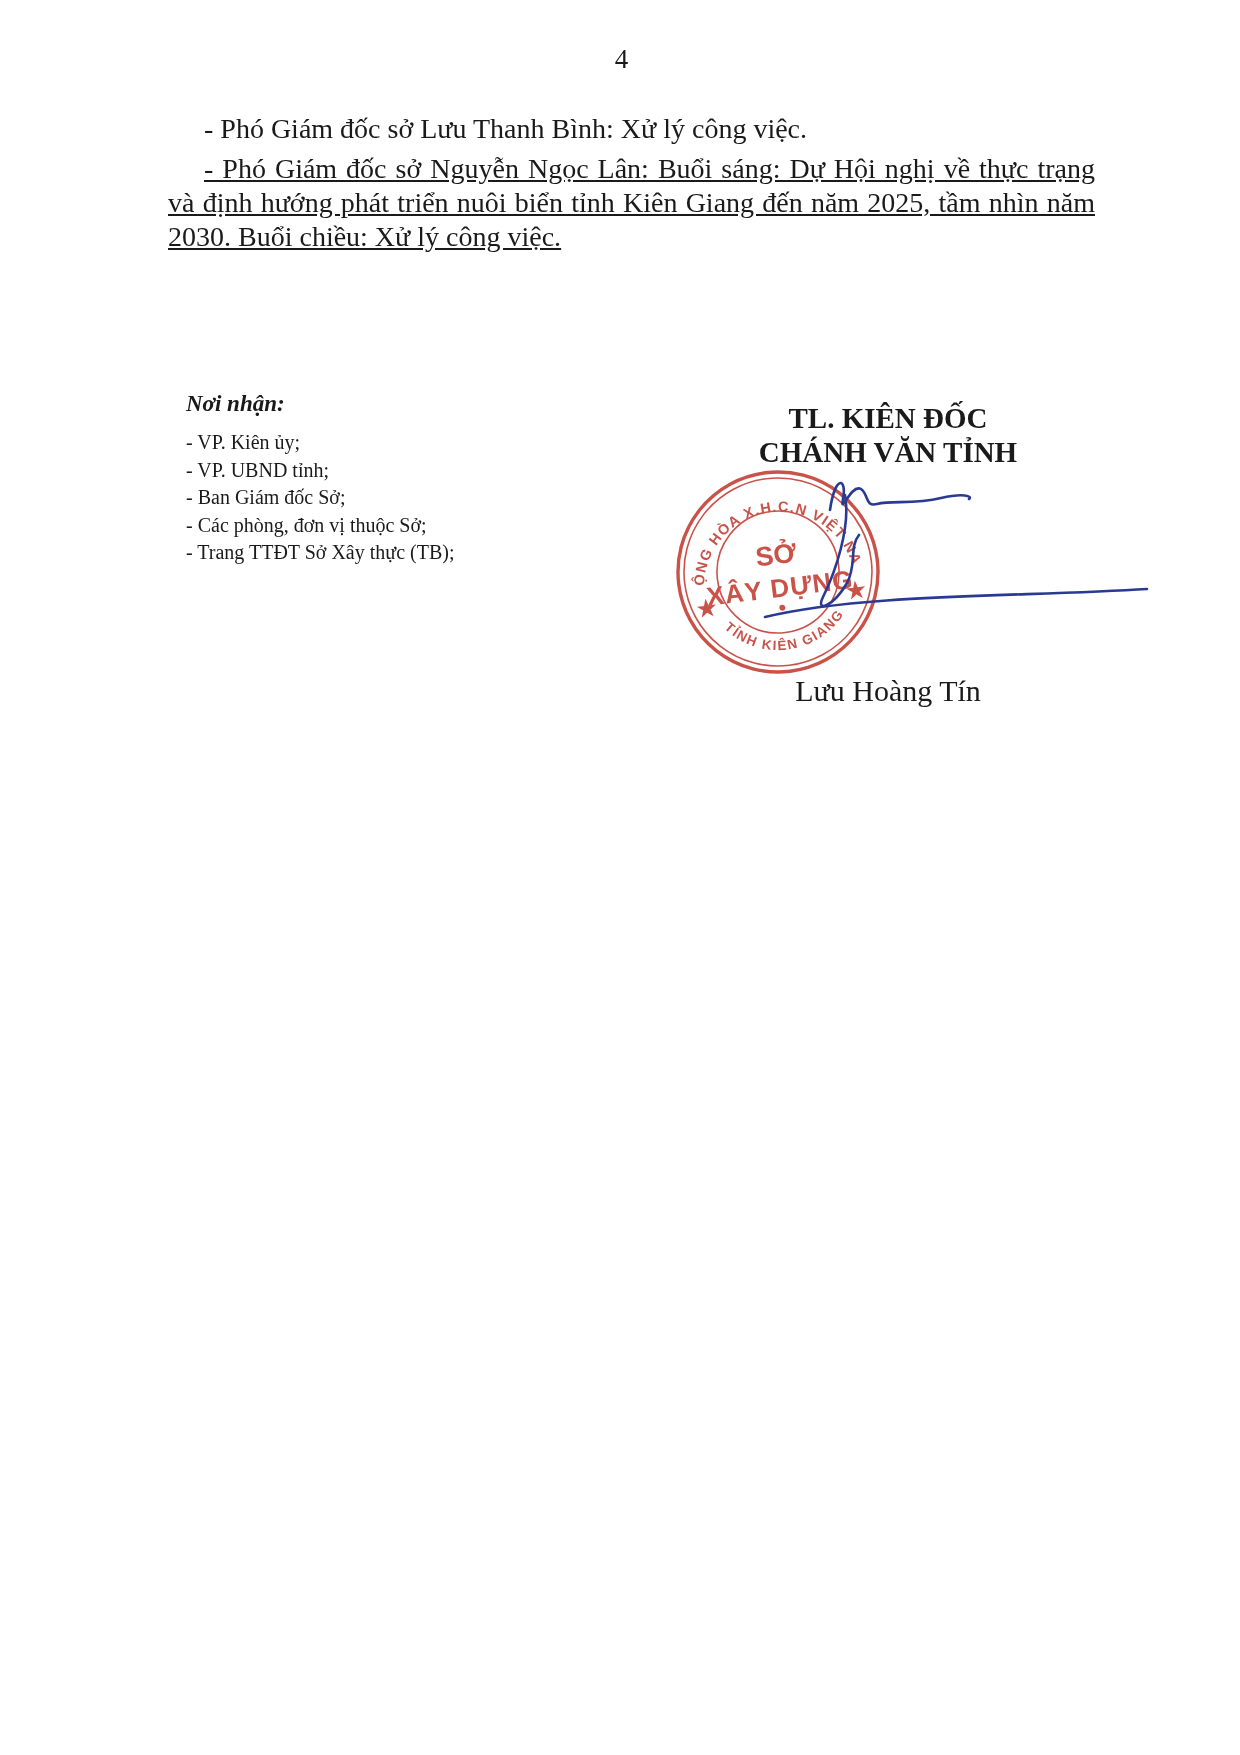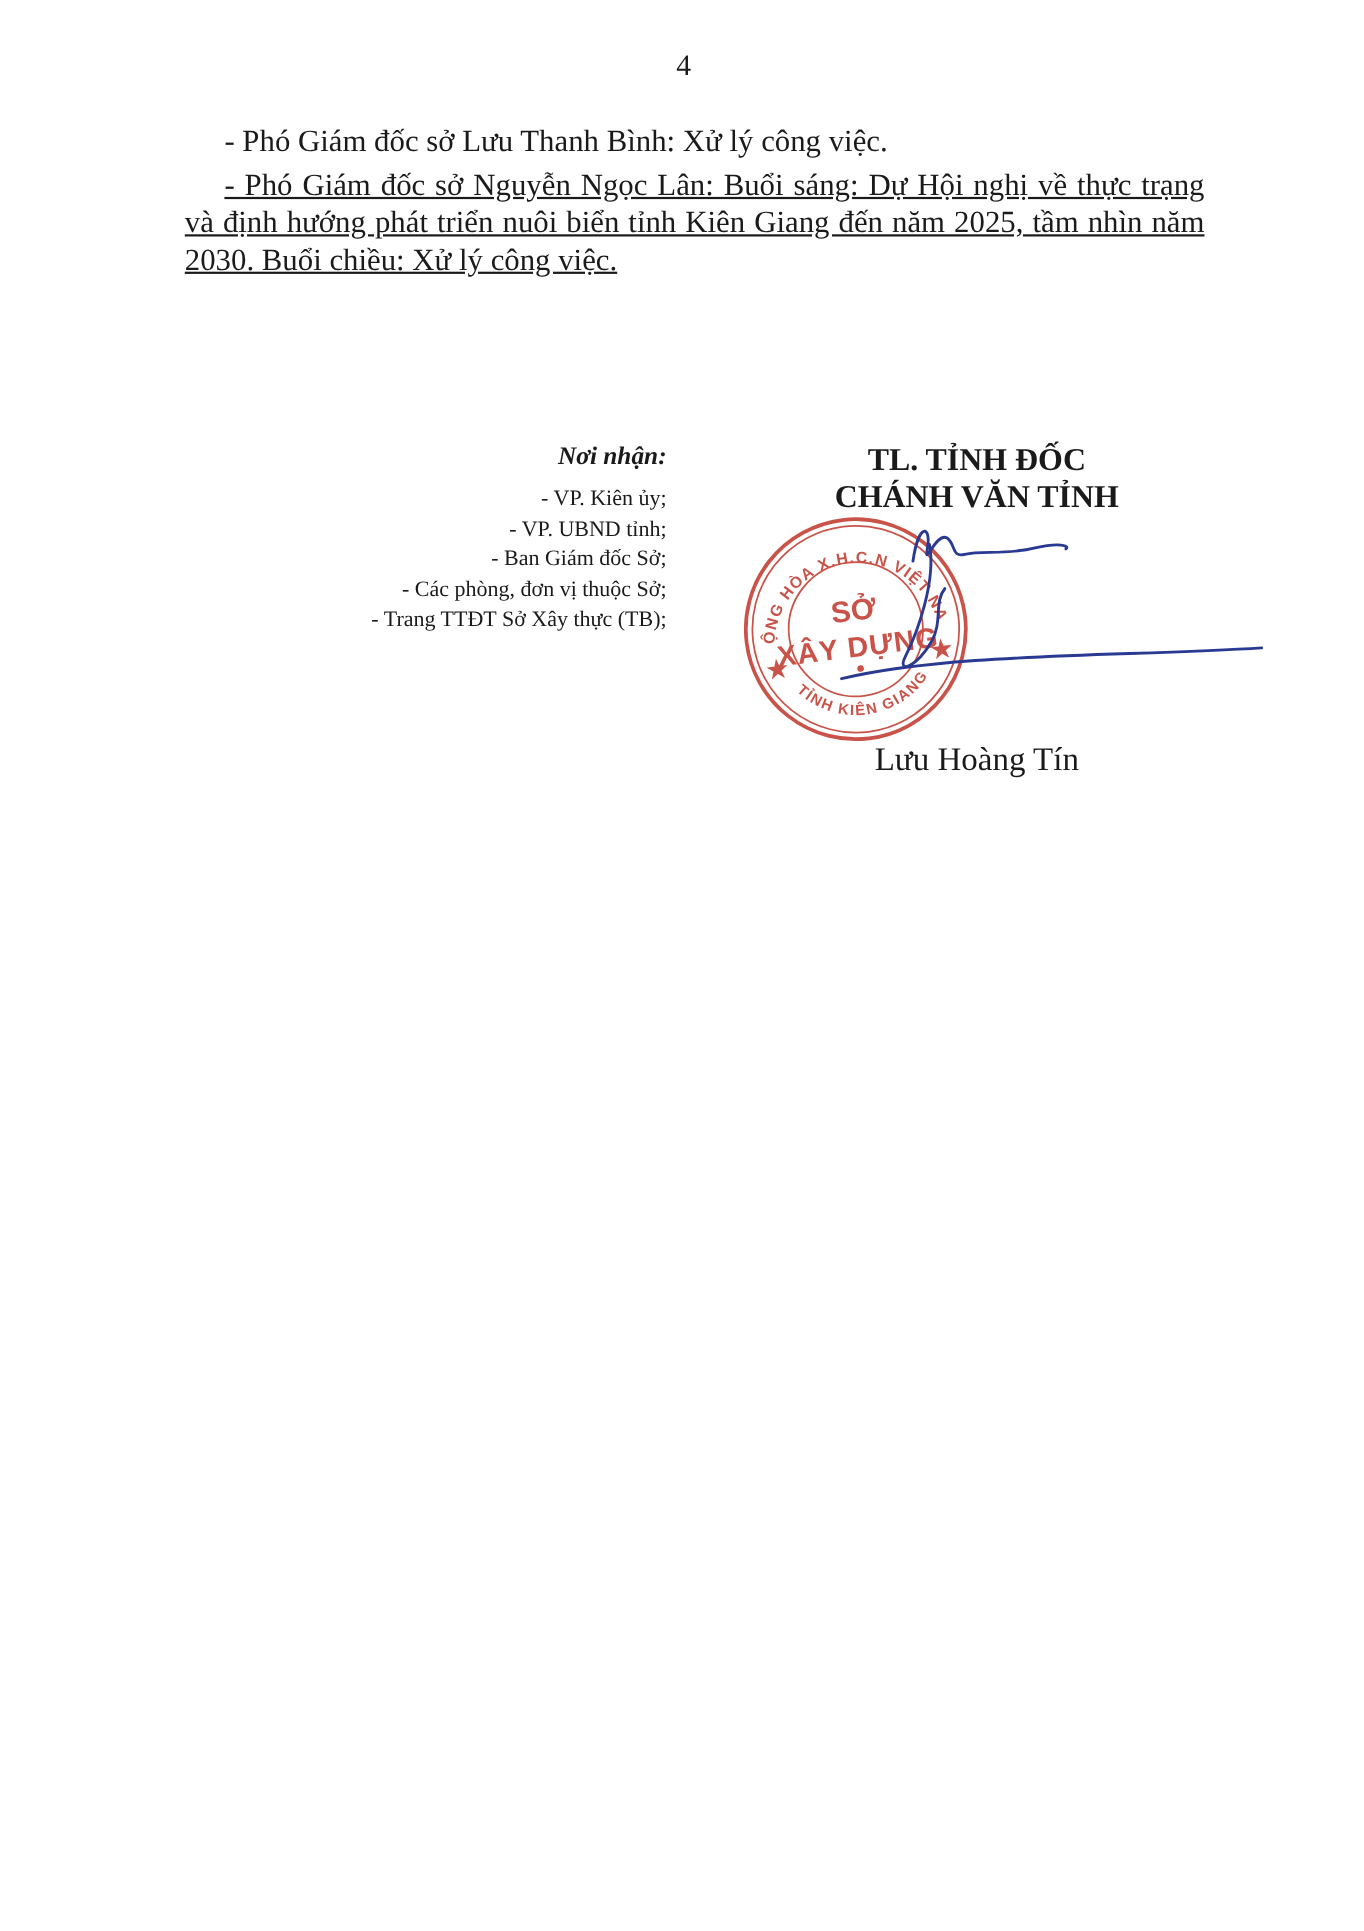--- a/index.html
+++ b/index.html
@@ -15,21 +15,21 @@
     position:absolute;top:44px;left:158px;width:927px;
     text-align:center;font-size:27px;
   }
   .body-text{
     position:absolute;top:112px;left:168px;width:927px;
     font-size:28px;line-height:34px;text-align:justify;
   }
   .para{margin:0 0 6px 0;text-indent:36px;}
   .para.p2{margin-bottom:15px;text-decoration:underline;}
   .recipients{
-    position:absolute;top:402px;left:186px;width:420px;text-align:right;
+    position:absolute;top:391px;left:186px;width:420px;
   }
   .recipients-heading{
     font-size:23px;font-weight:bold;font-style:italic;margin-bottom:12px;
   }
   .recipients-list{
     list-style:none;margin:0;padding:0;
     font-size:20px;line-height:27.5px;
   }
   .sig-block{
     position:absolute;top:401px;left:640px;width:496px;
@@ -64,21 +64,21 @@
     <ul class="recipients-list">
       <li>- VP. Kiên ủy;</li>
       <li>- VP. UBND tỉnh;</li>
       <li>- Ban Giám đốc Sở;</li>
       <li>- Các phòng, đơn vị thuộc Sở;</li>
       <li>- Trang TTĐT Sở Xây thực (TB);</li>
     </ul>
   </div>
 
   <div class="sig-block">
-    <div>TL. TỈNH ĐỐC</div>
+    <div>TL. KIÊN ĐỐC</div>
     <div>CHÁNH VĂN TỈNH</div>
   </div>
 
   <svg class="stamp-wrap" viewBox="0 0 210 210" opacity="0.88">
     <defs>
       <path id="topArc" d="M 29.4,112.9 A 76,76 0 0 1 180.6,112.9"></path>
       <path id="bottomArc" d="M 41.1,149.8 A 78,78 0 0 0 168.9,149.8"></path>
     </defs>
     <g transform="rotate(-7 105 105)" stroke="#c23b31" fill="none">
       <circle cx="105" cy="105" r="100" stroke-width="3.4"></circle>

